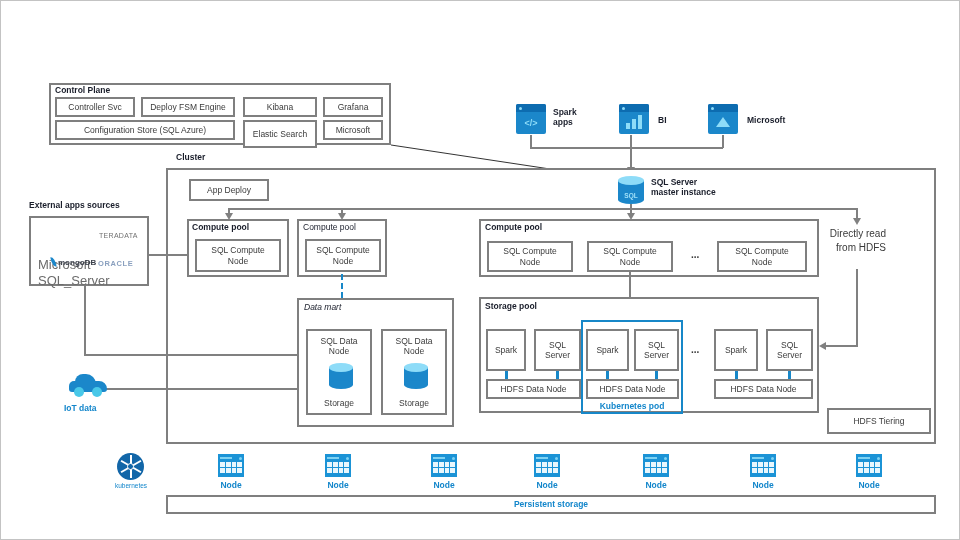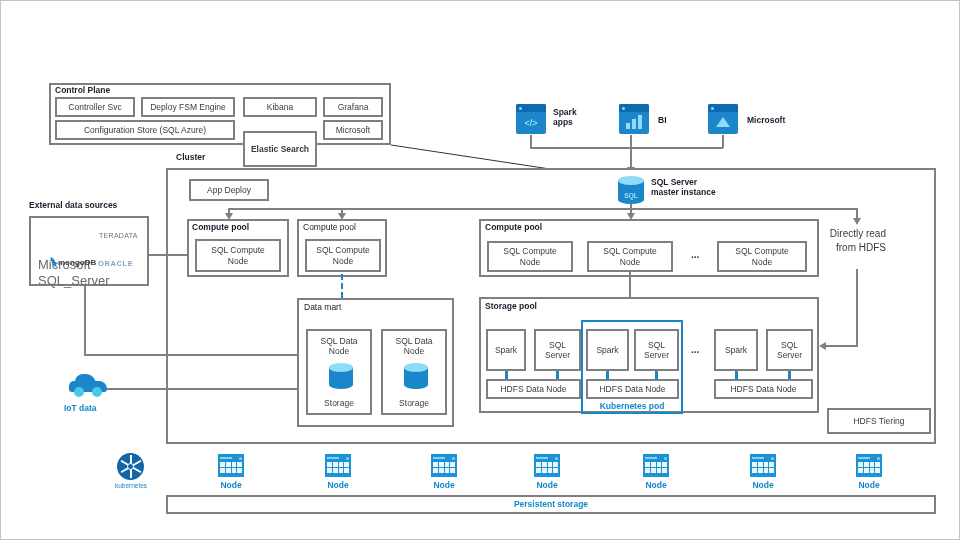--- a/index.html
+++ b/index.html
@@ -76,21 +76,21 @@
     </div>
   <div class="box" style="left:242px;top:96px;width:74px;height:20px;">
       <span>Kibana</span>
     </div>
   <div class="box" style="left:322px;top:96px;width:60px;height:20px;">
       <span>Grafana</span>
     </div>
   <div class="box" style="left:54px;top:119px;width:180px;height:20px;">
       <span>Configuration Store (SQL Azure)</span>
     </div>
-  <div class="box" style="left:242px;top:130px;width:74px;height:36px;font-weight:bold;">
+  <div class="box" style="left:242px;top:119px;width:74px;height:28px;">
       <span>Elastic Search</span>
     </div>
   <div class="box" style="left:322px;top:119px;width:60px;height:20px;">
       <span>Microsoft</span>
     </div>
 
   <div class="winicon" style="left:515px;top:103px;">
     <div class="wbar"></div>
       <div class="wdot"></div>
     <div class="wsym">&lt;/&gt;</div>
@@ -144,21 +144,21 @@
   <div class="hline" style="left:228px;top:207px;width:629px;"></div>
   <div class="vline" style="left:227px;top:207px;height:6px;"></div>
   <div class="arrd" style="left:224px;top:212px;"></div>
   <div class="vline" style="left:340px;top:207px;height:6px;"></div>
   <div class="arrd" style="left:337px;top:212px;"></div>
   <div class="vline" style="left:629px;top:207px;height:6px;"></div>
   <div class="arrd" style="left:626px;top:212px;"></div>
   <div class="vline" style="left:855px;top:207px;height:11px;"></div>
   <div class="arrd" style="left:852px;top:217px;"></div>
 
-  <div class="plabel b" style="left:28px;top:199px;">External data sources</div>
+  <div class="plabel b" style="left:28px;top:199px;">External apps sources</div>
   <div class="pool" style="left:28px;top:215px;width:120px;height:70px;"></div>
   <div class="abs" style="left:37px;top:224px;font-size:13px;color:#6b6b6b;line-height:1.25;margin-top:32px;">
     <div>Microsoft</div>
     <div>SQL_Server</div>
   </div>
   <div class="abs" style="left:98px;top:231px;font-size:7px;color:#707070;letter-spacing:0.3px;">TERADATA</div>
   <div class="abs" style="left:50px;top:256px;font-size:8px;font-weight:600;color:#3a3f4a;"><span class="leaf"></span><span>mongoDB</span></div>
   <div class="abs" style="left:97px;top:258px;font-size:7.5px;font-weight:bold;color:#8aa0bf;letter-spacing:0.6px;">ORACLE</div>
 
   <div class="hline" style="left:148px;top:253px;width:38px;"></div>
@@ -205,21 +205,21 @@
   <div class="arrd" style="left:651px;top:320px;"></div>
   <div class="vline" style="left:787px;top:307px;height:14px;"></div>
   <div class="arrd" style="left:784px;top:320px;"></div>
 
   <div class="abs" style="left:827px;top:226px;width:58px;font-size:10px;color:#3a3a3a;text-align:right;line-height:1.4;">Directly read from HDFS</div>
   <div class="vline" style="left:855px;top:268px;height:78px;"></div>
   <div class="hline" style="left:824px;top:344px;width:33px;"></div>
   <div class="arrl" style="left:818px;top:341px;"></div>
 
   <div class="pool" style="left:296px;top:297px;width:157px;height:129px;"></div>
-  <div class="plabel" style="left:303px;top:301px;">Data mart</div>
+  <div class="plabel" style="left:303px;top:301px;font-style:italic;">Data mart</div>
   <div class="box" style="left:305px;top:328px;width:66px;height:86px;justify-content:flex-start;padding-top:5px;">
     <div>SQL Data</div>
       <div>Node</div>
     <div class="cyl" style="left:21px;top:32px;width:24px;height:26px;">
       <div class="cylbody"></div>
         <div class="cylbot"></div>
         <div class="cyltop"></div>
     </div>
     <div class="abs" style="bottom:5px;width:100%;">Storage</div>
   </div>

